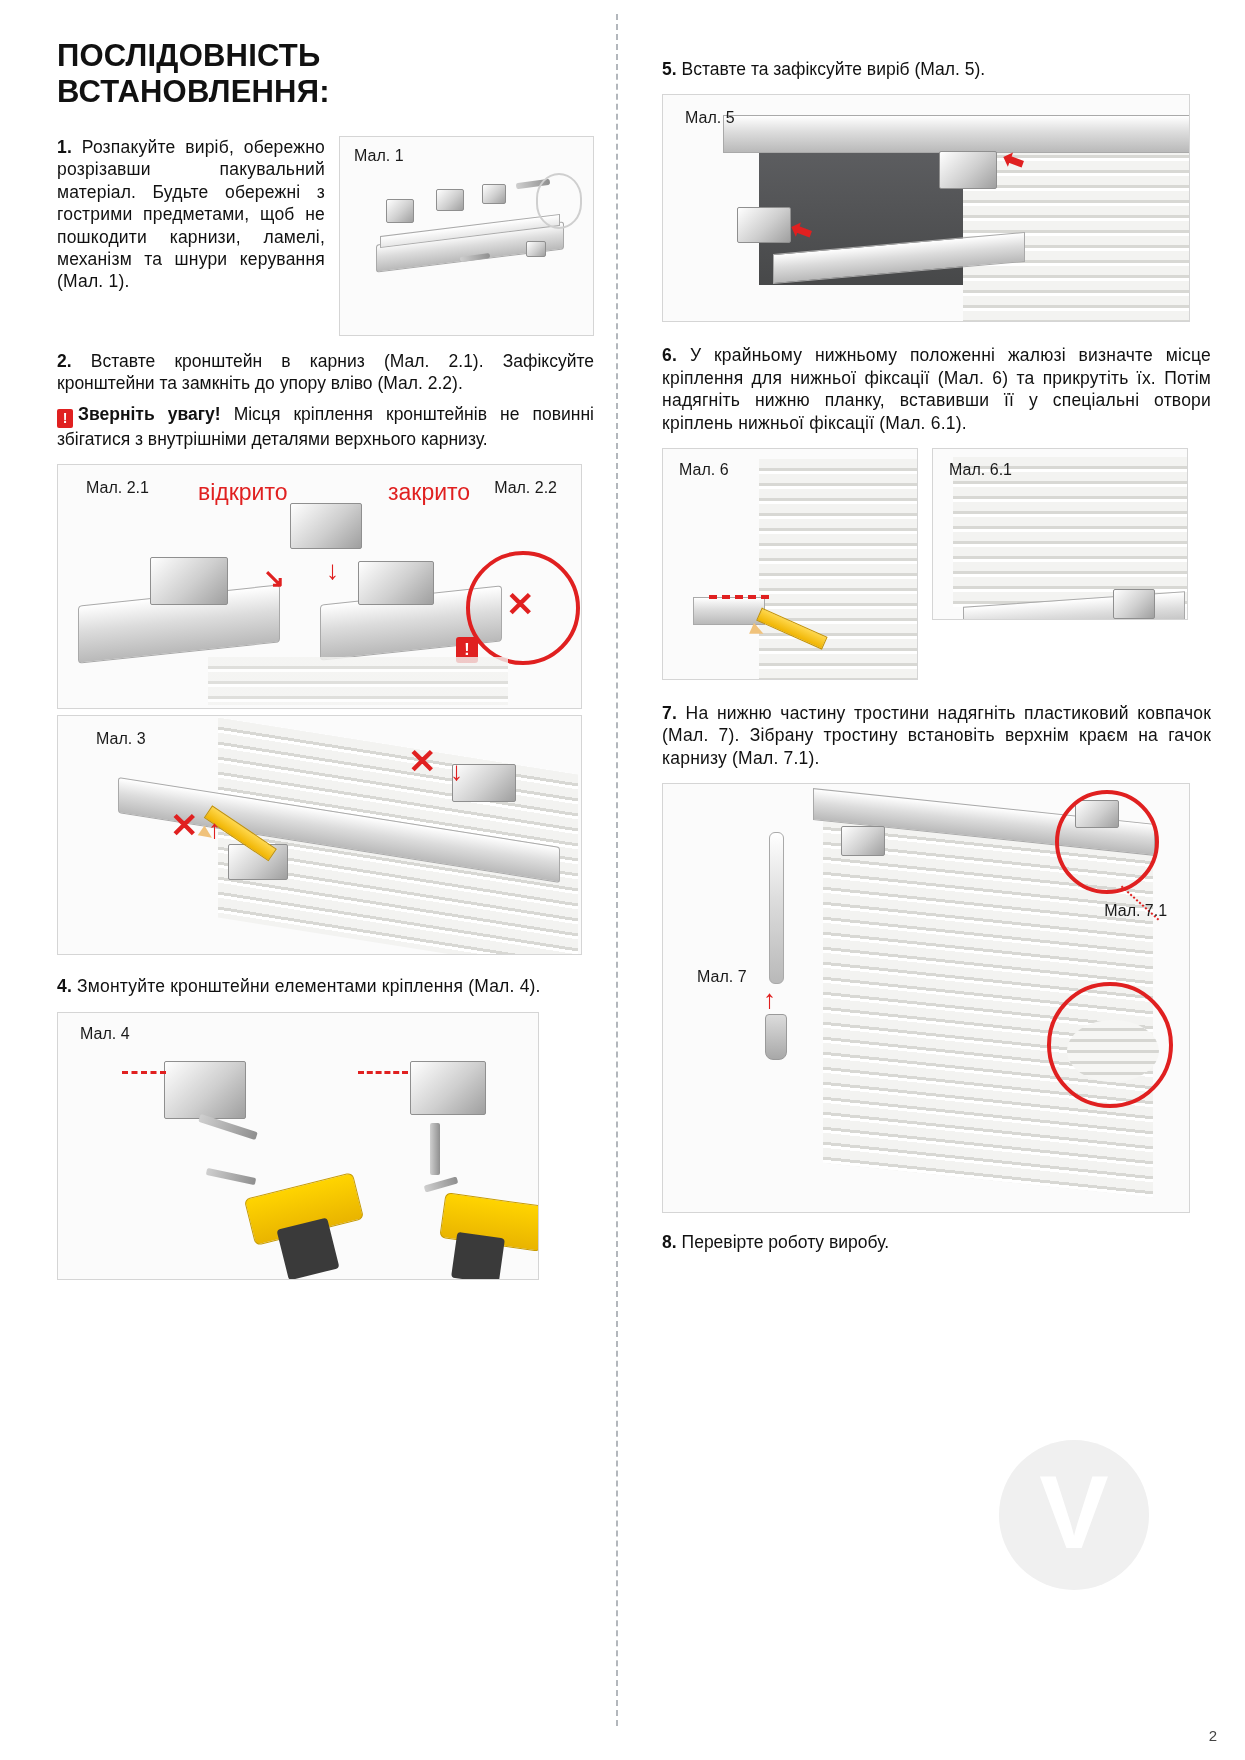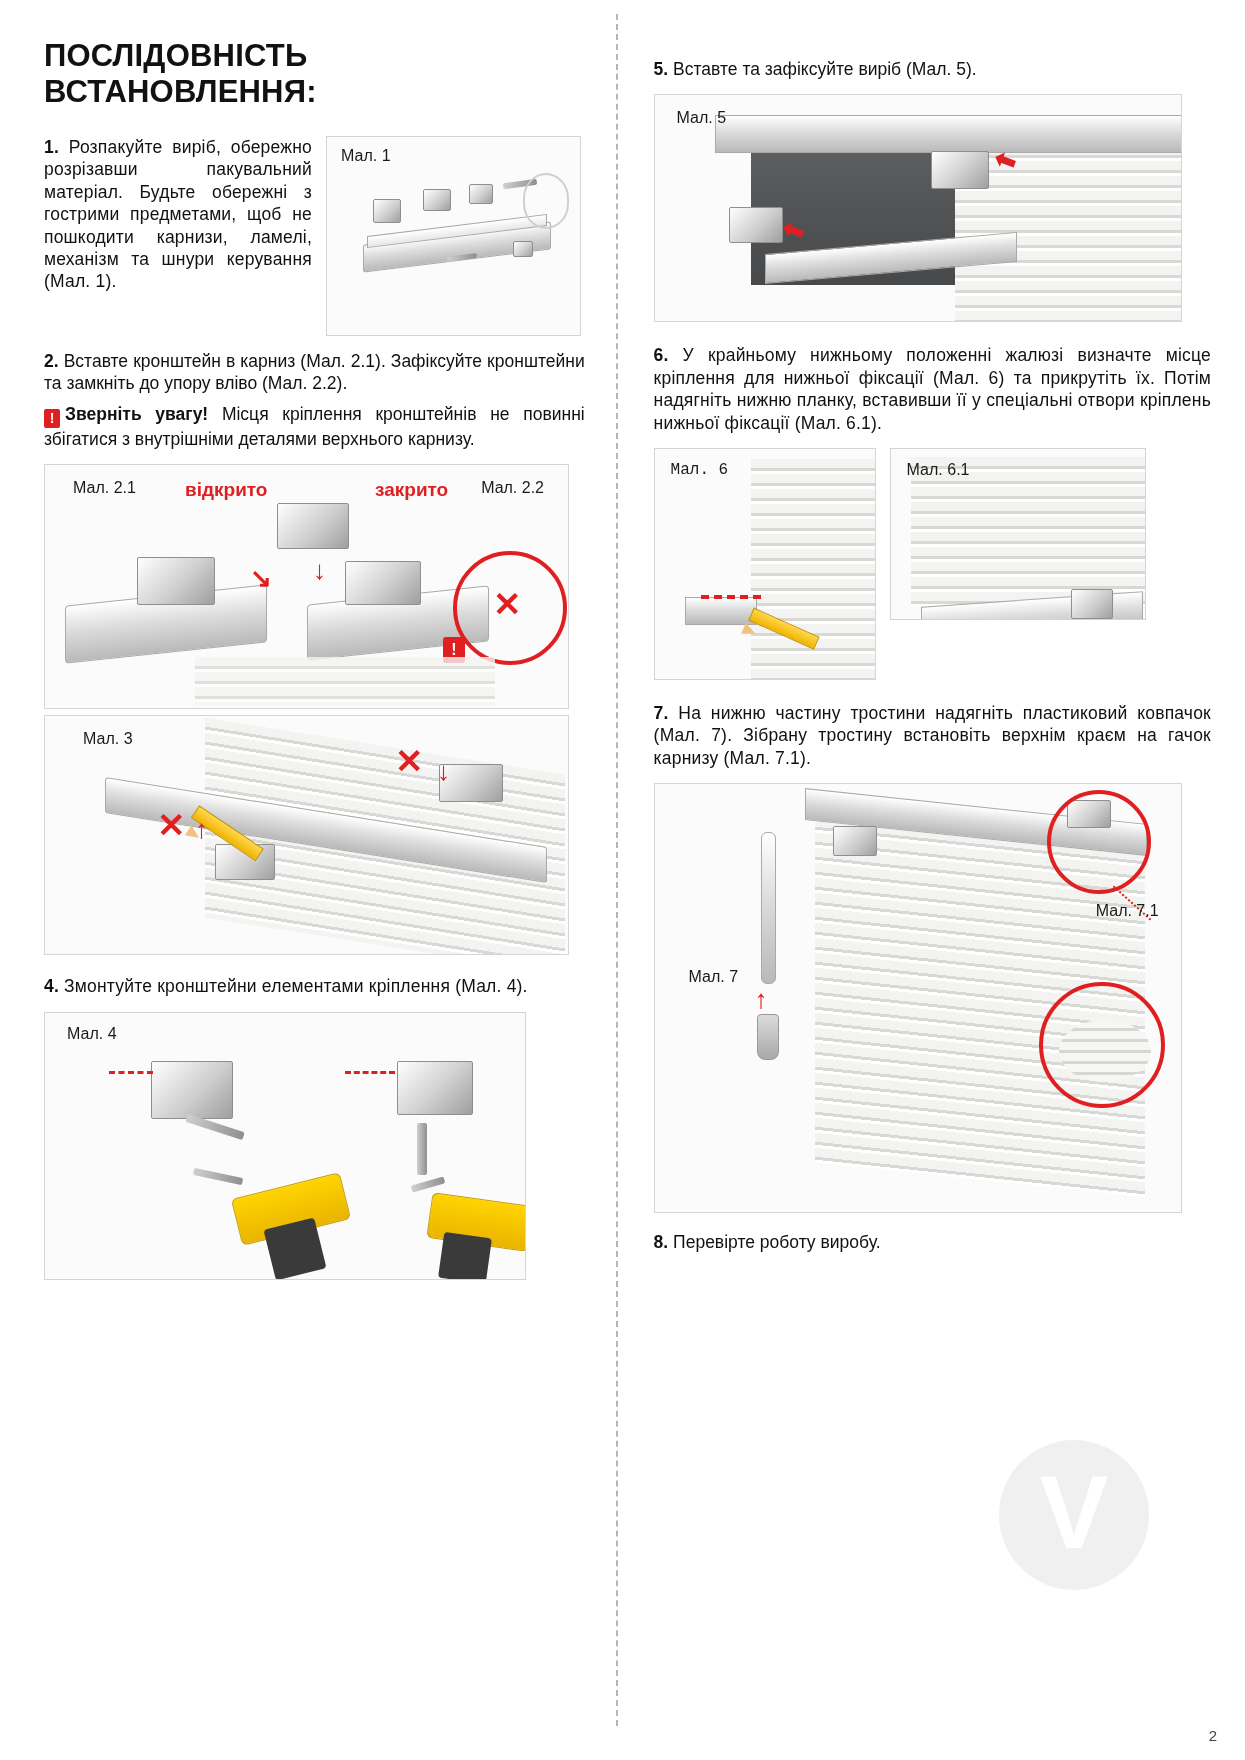--- a/index.html
+++ b/index.html
@@ -11,21 +11,21 @@
     width: 1245px;
     height: 1760px;
     font-family: "Liberation Sans", sans-serif;
     color: #1a1a1a;
     position: relative;
     overflow: hidden;
   }
   .page {
     position: absolute;
     inset: 0;
-    padding: 26px 34px 20px 44px;
+    padding: 26px 34px 20px 57px;
     box-sizing: border-box;
   }
   
   .divider {
     position: absolute;
     left: 616px;
     top: 14px;
     bottom: 34px;
     width: 0;
     border-left: 2px dashed #9aa0a6;
@@ -195,21 +195,21 @@
   .watermark::after {
     content: "V";
     position: absolute;
     left: 0; right: 0; top: 50%;
     transform: translateY(-52%);
     text-align: center;
     font-size: 104px;
     font-weight: 700;
     color: #ffffff;
   }
-  .red-label { color: #e02020; font-weight: 700; font-size: 19px; }
+  .red-label { color: #e02020; font-weight: 400; font-size: 23px; }
 </style>
 </head>
 <body>
 
 <div class="page">
 
   <div class="divider"></div>
   <div class="watermark"></div>
 
   <div class="cols">
@@ -334,21 +334,21 @@
         <div class="arrow-red" style="left:340px; top:52px; transform:rotate(20deg);">⬅</div>
         <div class="arrow-red" style="left:128px; top:122px; transform:rotate(20deg);">⬅</div>
       </div>
 
       <p class="para spaced" style="margin-top:22px;">
         <b>6.</b>
         <span>У крайньому нижньому положенні жалюзі визначте місце кріплення для нижньої фіксації (Мал. 6) та прикрутіть їх. Потім надягніть нижню планку, вставивши її у спеціальні отвори кріплень нижньої фіксації (Мал. 6.1).</span>
       </p>
 
       <div class="row-figs" style="margin-top:10px;">
-        <div class="fig" style="width:222px;height:232px;font-family:Liberation Mono, monospace;">
+        <div class="fig" style="width:256px;height:232px;">
           <span class="fig-label" style="left:16px; top:12px;">Мал. 6</span>
           <div class="slatwall" style="left:96px; top:10px; width:160px; height:220px;"></div>
           <div class="metal" style="left:30px; top:148px; width:70px; height:26px;"></div>
           <div class="dashed-red" style="left:46px; top:146px; width:60px; border-top:4px dashed #e02020;"></div>
           <div class="pencil-body" style="left:96px; top:158px; width:70px; height:12px; transform:rotate(24deg);"></div>
           <div class="pencil-tip" style="left:88px; top:176px; transform:rotate(24deg);"></div>
         </div>
         <div class="fig" style="width:256px;height:172px;">
           <span class="fig-label" style="left:16px; top:12px;">Мал. 6.1</span>
           <div class="slatwall" style="left:20px; top:8px; width:236px; height:150px;"></div>

